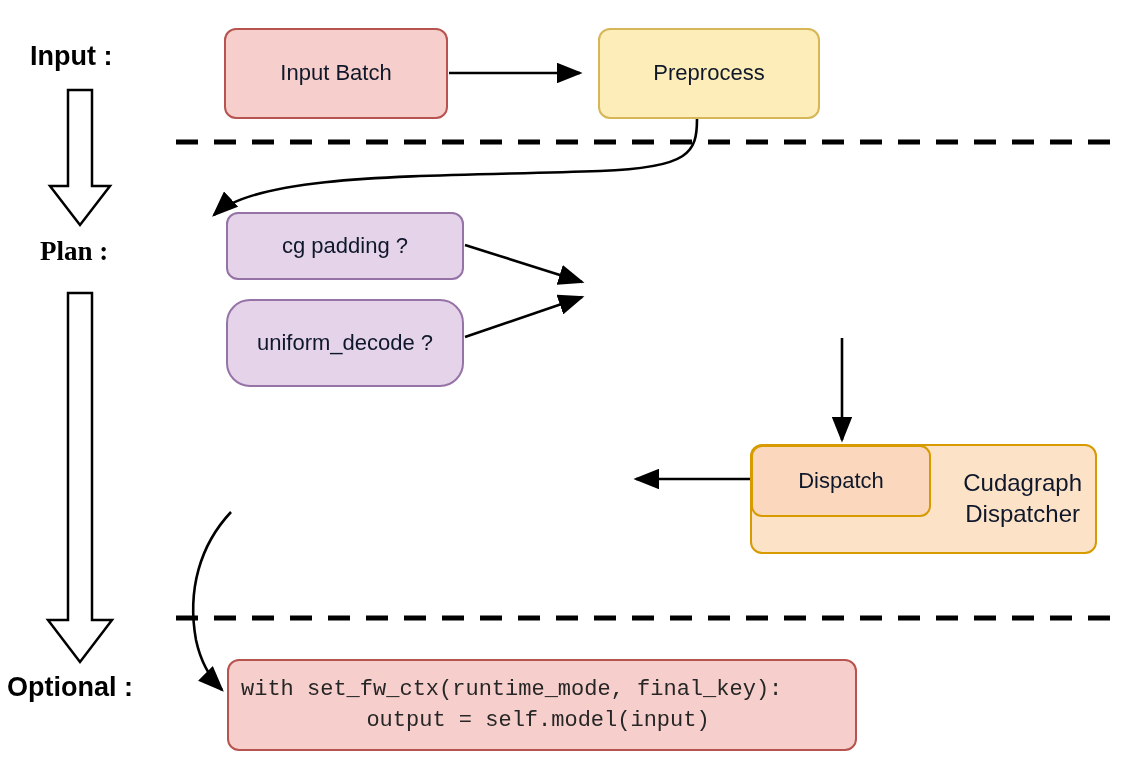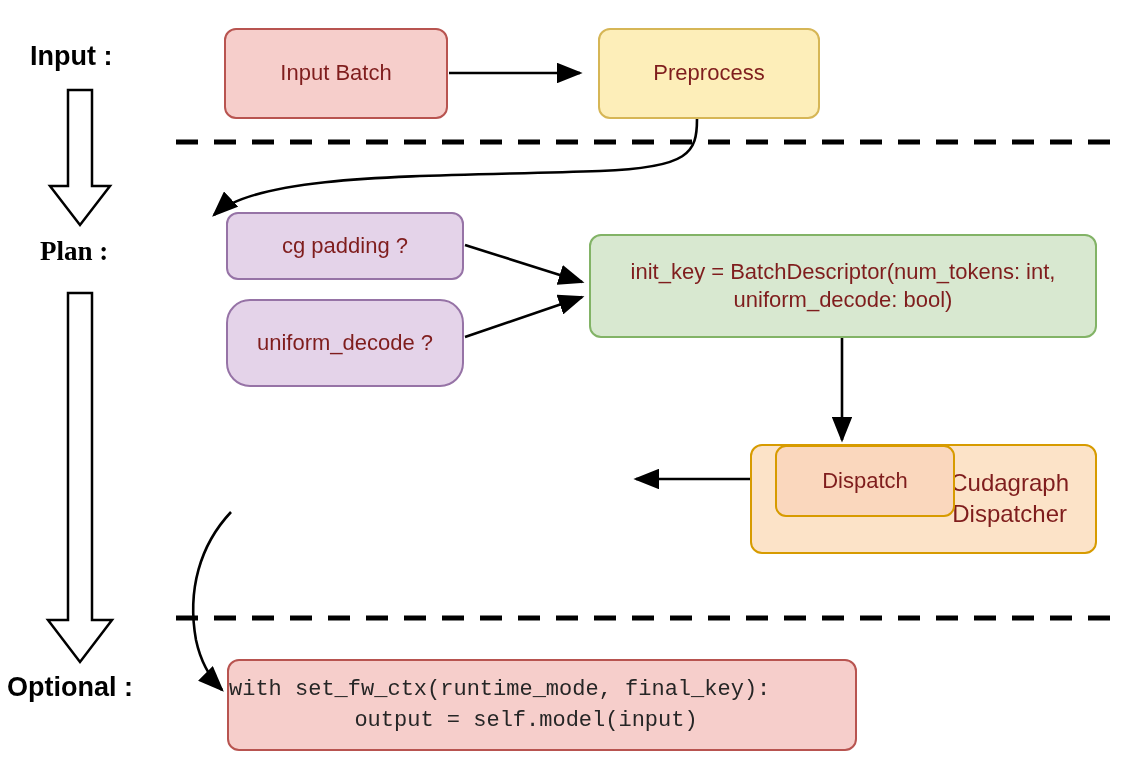--- a/index.html
+++ b/index.html
@@ -38,21 +38,21 @@
     box-sizing: border-box;
     border-radius: 12px;
     border-style: solid;
     border-width: 2px;
     display: flex;
     align-items: center;
     justify-content: center;
     text-align: center;
     font-family: "Liberation Sans", sans-serif;
     font-size: 22px;
-    color: #7f1d1d;
+    color: #0f172a;
     line-height: 1.28;
     padding: 0 10px;
   }
   .node-input-batch {
     background: #f6cecb;
     border-color: #b85450;
   }
   .node-preprocess {
     background: #fdeeb9;
     border-color: #d6b656;
@@ -68,34 +68,34 @@
   }
   .node-blue {
     background: #d3e3f8;
     border-color: #6c8ebf;
   }
   .node-orange-outer {
     background: #fce3c8;
     border-color: #d79b00;
     align-items: center;
     justify-content: flex-end;
-    padding-right: 26px;
+    padding-right: 13px;
   }
   .node-orange-inner {
     background: #fad7bd;
     border-color: #d79b00;
   }
   .node-code {
     background: #f6cecb;
     border-color: #b85450;
     font-family: "Liberation Mono", monospace;
     font-size: 22px;
     justify-content: flex-start;
     align-items: center;
-    padding-left: 0;
+    padding-left: 12px;
     white-space: pre;
     line-height: 1.42;
     color: #262626;
   }
   .node-label {
     display: block;
     white-space: pre-line;
   }
   .code-text {
     display: block;
@@ -148,31 +148,27 @@
   </div>
 
   <div class="node node-purple" style="left:226px; top:212px; width:238px; height:68px;">
     <span class="node-label">cg padding ?</span>
   </div>
 
   <div class="node node-purple" style="left:226px; top:299px; width:238px; height:88px;border-radius:24px;">
     <span class="node-label">uniform_decode ?</span>
   </div>
 
-  <div class="node node-green" style="left:589px; top:234px; width:508px; height:104px;">
-    <span class="node-label">init_key = BatchDescriptor(num_tokens: int,
-uniform_decode: bool)</span>
-  </div>
 
   <div class="node node-orange-outer" style="left:750px; top:444px; width:347px; height:110px; font-size:24px;">
     <span class="node-label">Cudagraph
 Dispatcher</span>
   </div>
 
-  <div class="node node-orange-inner" style="left:751px; top:445px; width:180px; height:72px; border-radius:11px;margin-left:24px;">
+  <div class="node node-orange-inner" style="left:751px; top:445px; width:180px; height:72px; border-radius:11px;">
     <span class="node-label">Dispatch</span>
   </div>
 
 
   <div class="node node-code" style="left:227px; top:659px; width:630px; height:92px;">
     <span class="code-text">with set_fw_ctx(runtime_mode, final_key):
     output = self.model(input)</span>
   </div>
 
 </div>

